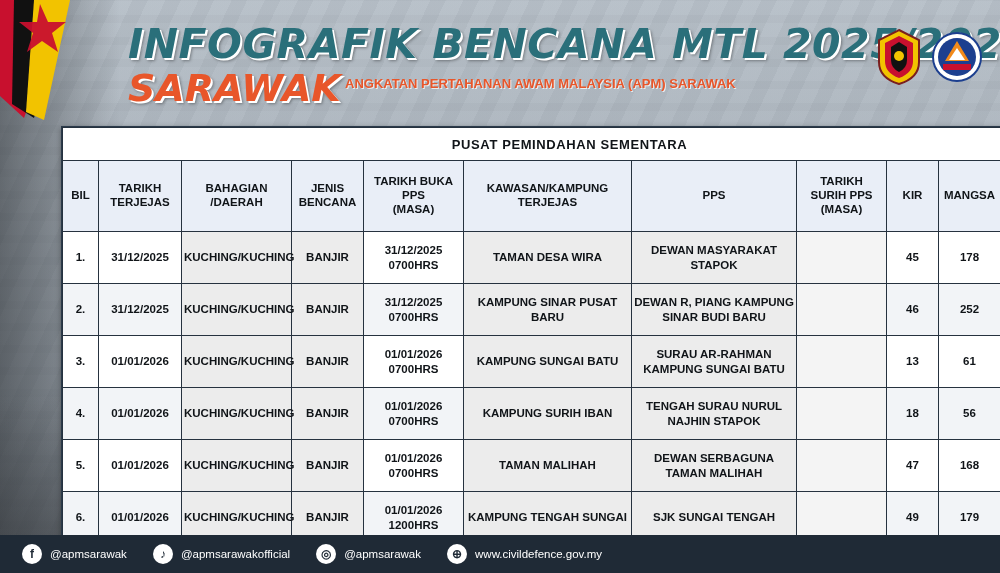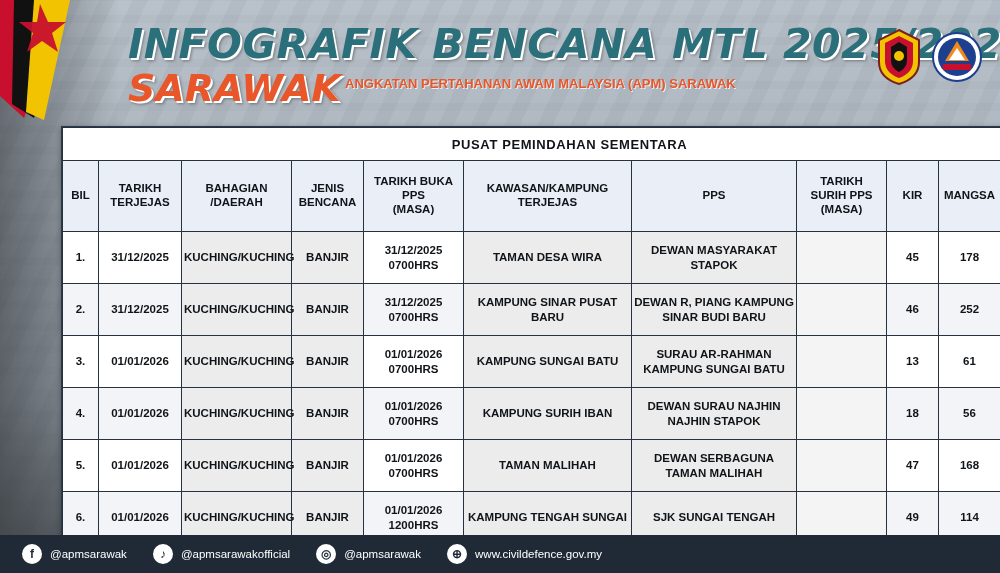--- a/index.html
+++ b/index.html
@@ -355,21 +355,21 @@
           <td>4.</td>
           <td>01/01/2026</td>
           <td class="shade">KUCHING/KUCHING</td>
           <td class="shade">BANJIR</td>
           <td class="cell-two-line">
             <span>01/01/2026</span>
             <span>0700HRS</span>
           </td>
           <td class="shade">KAMPUNG SURIH IBAN</td>
           <td class="shade cell-two-line">
-            <span>DEWAN SURAU NAJHIN</span>
+            <span>TENGAH SURAU NURUL</span>
             <span>NAJHIN STAPOK</span>
           </td>
           <td class="empty"></td>
           <td>18</td>
           <td>56</td>
           <td>KEKAL</td>
         </tr>
         <tr>
           <td>5.</td>
           <td>01/01/2026</td>
@@ -398,21 +398,21 @@
             <span>01/01/2026</span>
             <span>1200HRS</span>
           </td>
           <td class="shade">KAMPUNG TENGAH SUNGAI</td>
           <td class="shade cell-two-line">
             <span>SJK SUNGAI TENGAH</span>
             <span></span>
           </td>
           <td class="empty"></td>
           <td>49</td>
-          <td>114</td>
+          <td>179</td>
           <td>KEKAL</td>
         </tr>
       </tbody>
     </table>
   </div>
 
   <div class="footer">
     <div class="foot-item">
       <span class="foot-icon">f</span>
       <span>@apmsarawak</span>

